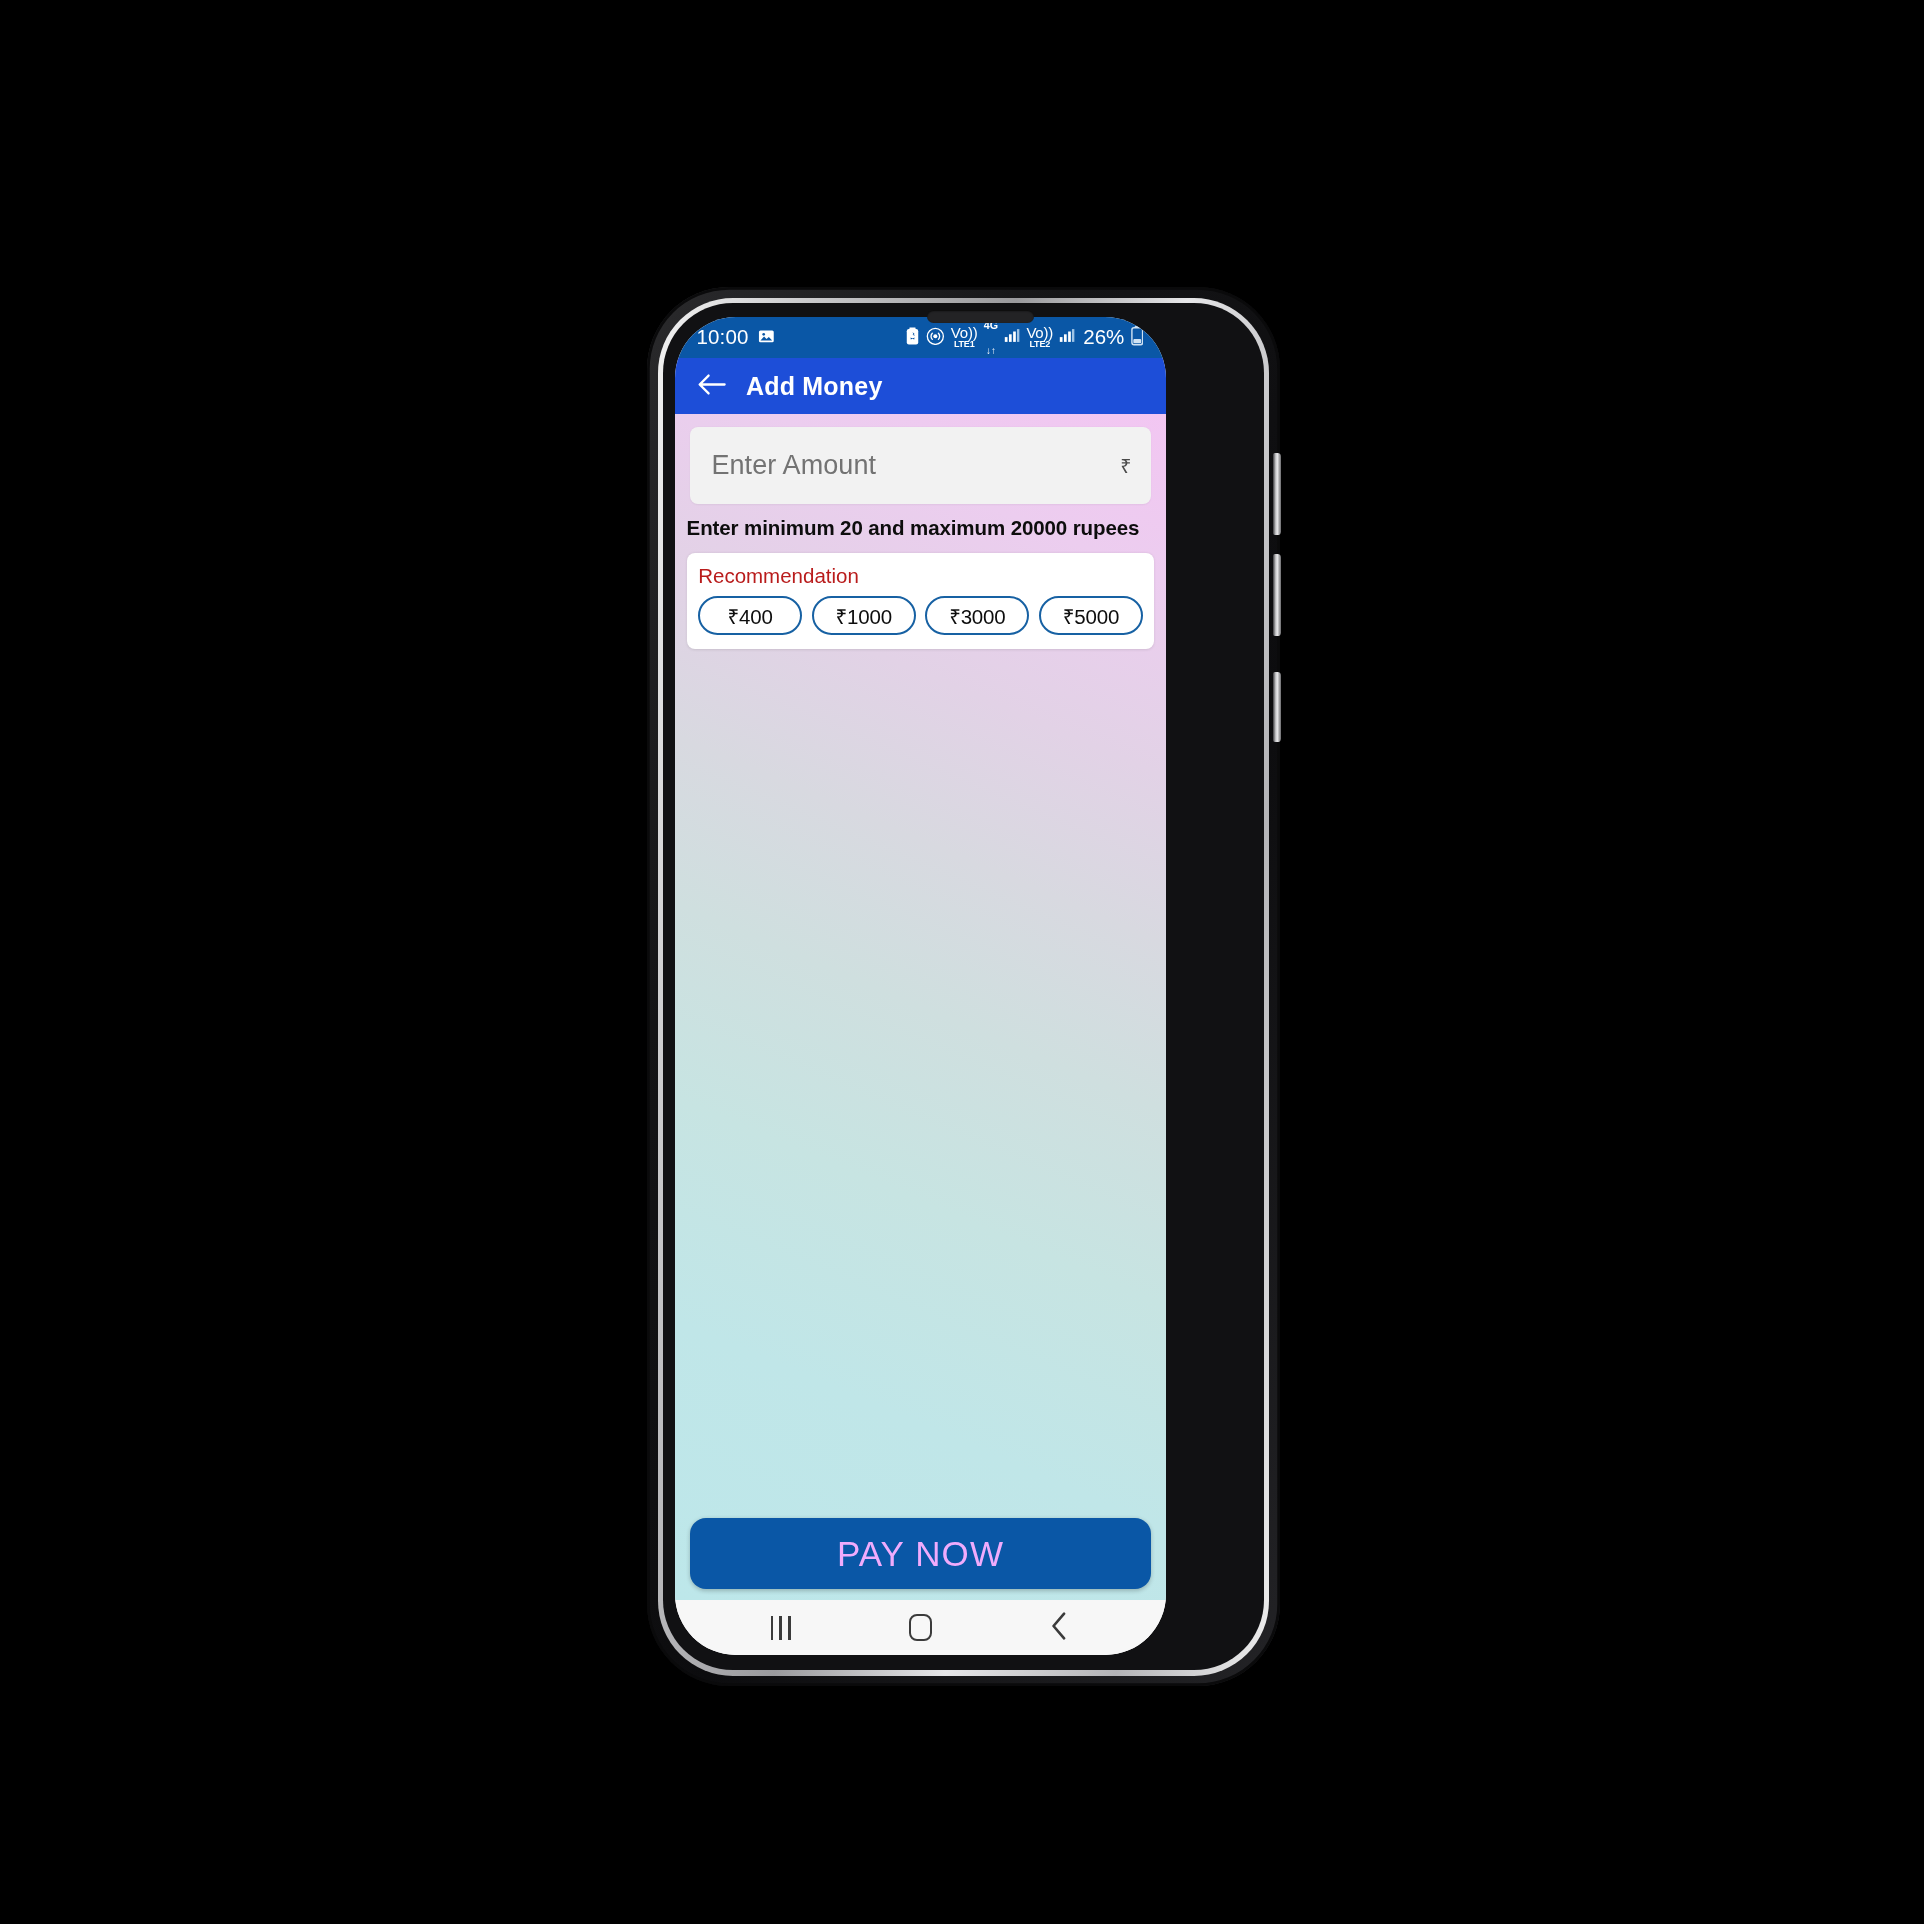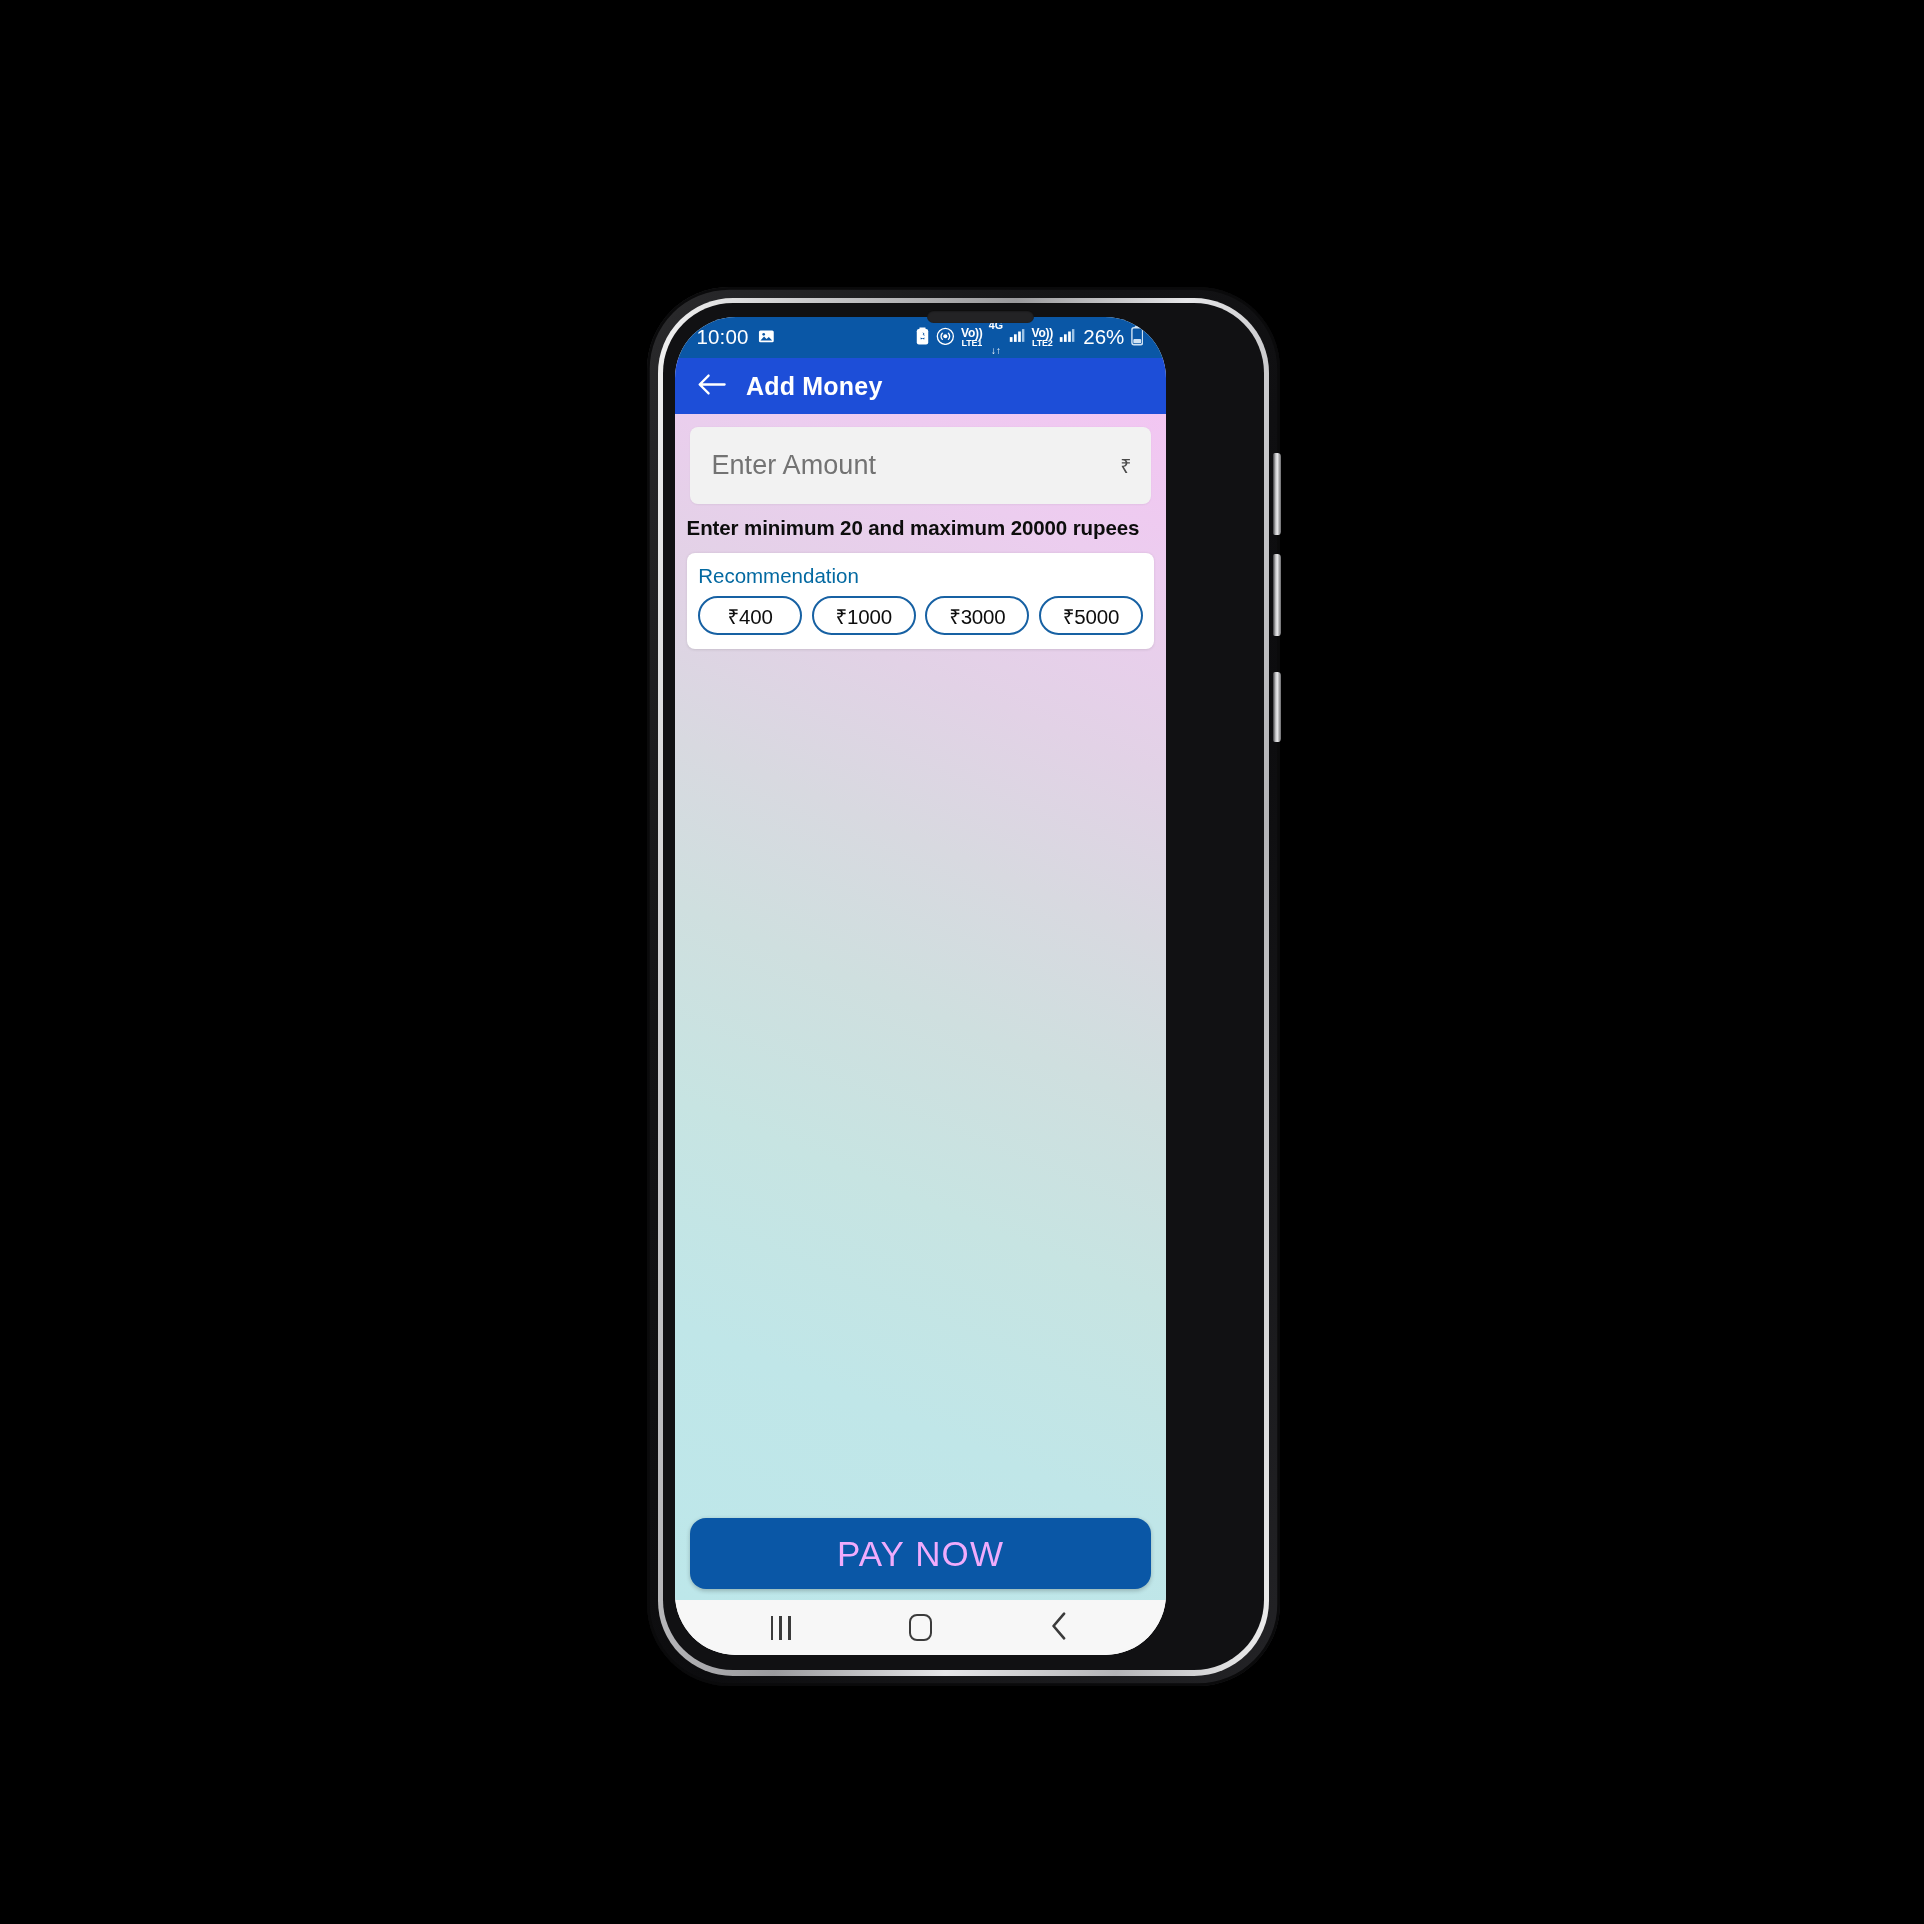--- a/index.html
+++ b/index.html
@@ -74,21 +74,21 @@
     padding:0 23px 0 21.4px;
     color:#fff;
     position:relative;
   }
   .sb-left{ display:flex; align-items:center; gap:8px; }
   .sb-time{ font-size:20.5px; font-weight:400; letter-spacing:0.2px; line-height:1; }
   .sb-right{ margin-left:auto; display:flex; align-items:center; gap:6.2px; }
   .sb-battery-pct{ font-size:20.5px; font-weight:400; line-height:1; margin-left:1.8px;}
   .ico{ display:block; }
   .dual{ display:flex; flex-direction:column; align-items:center; line-height:.95; }
-  .dual .t1{ font-size:12px; font-weight:700; letter-spacing:-0.2px; }
+  .dual .t1{ font-size:15px; font-weight:400; letter-spacing:-0.2px; }
   .dual .t2{ font-size:9px; font-weight:700; letter-spacing:-0.2px; }
   .fourg{ display:flex; flex-direction:column; align-items:center; line-height:.95;gap:16px; }
   .fourg .g{ font-size:10.7px; font-weight:700; }
   .fourg .ar{ font-size:9.8px; font-weight:700; }
 
   
   .appbar{
     height:56px; flex:0 0 56px;
     background:#1d4ed8;
     display:flex; align-items:center;
@@ -143,21 +143,21 @@
   }
 
   .reco-card{
     margin:13.4px 11.6px 0 11.6px;
     background:#ffffff;
     border-radius:8px;
     padding:10.7px 11.6px 14.3px 11.6px;
     box-shadow:0 0.9px 2.7px rgba(0,0,0,.10);
   }
   .reco-title{
-    font-size:20.5px; color:#0369a1; font-weight:400; margin-bottom:8px;
+    font-size:20.5px; color:#b91c1c; font-weight:400; margin-bottom:8px;
   }
   .chips{ display:flex; gap:9.8px; }
   .chip{
     flex:1 1 0;
     height:39px;
     border:2.7px solid #1761a3;
     border-radius:21.4px;
     background:#ffffff;
     display:flex; align-items:center; justify-content:center;
     font-size:20.5px; color:#0d0d0d; font-weight:400;

